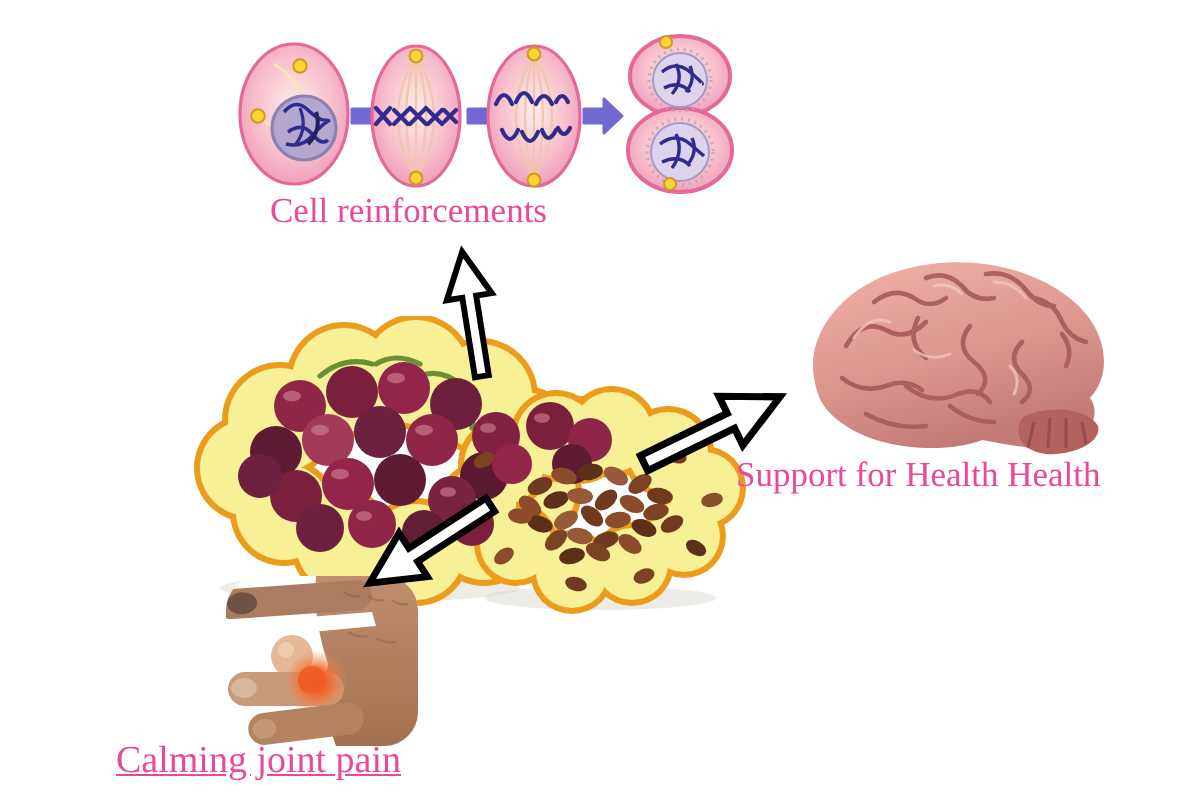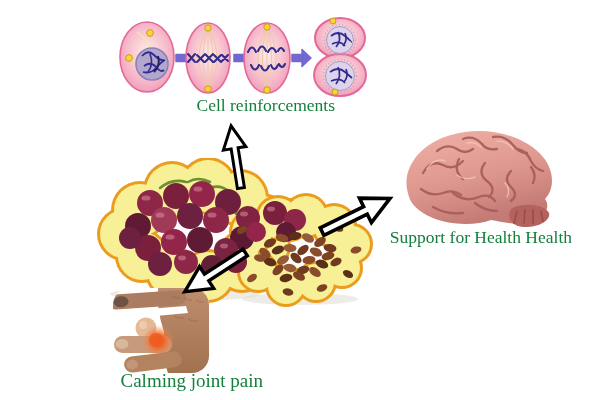--- a/index.html
+++ b/index.html
@@ -1,23 +1,23 @@
 <!DOCTYPE html>
 <html><head>
 <meta charset="utf-8">
 <style>
   html,body{margin:0;padding:0;background:#fff;}
   #stage{position:relative;width:600px;height:400px;background:#ffffff;overflow:hidden;
          font-family:"Liberation Serif","DejaVu Serif",serif;}
   .abs{position:absolute;}
-  .label{position:absolute;color:#15803d;text-align:right;line-height:1.1;
+  .label{position:absolute;color:#ec4899;text-align:left;line-height:1.1;
          font-family:"Liberation Serif","DejaVu Serif",serif;}
   #label-cells{left:135px;top:96px;width:200px;font-size:17.5px;}
   #label-brain{left:368px;top:228px;width:204px;font-size:17.5px;}
-  #label-joint{left:58px;top:371px;width:205px;font-size:19px;}
+  #label-joint{left:58px;top:371px;width:205px;font-size:19px;text-decoration:underline;}
   #mitosis{left:110px;top:2px;}
   #grapeseeds{left:90px;top:158px;}
   #brain{left:393px;top:123px;}
   #hand{left:112px;top:286px;}
   .oarrow{position:absolute;overflow:visible;}
   #arrow-up{left:201px;top:139px;transform:rotate(-99deg);}
   #arrow-brain{left:312px;top:194px;transform:rotate(-26deg);}
   #arrow-hand{left:175px;top:252px;transform:rotate(147deg);}
 </style>
 </head>

